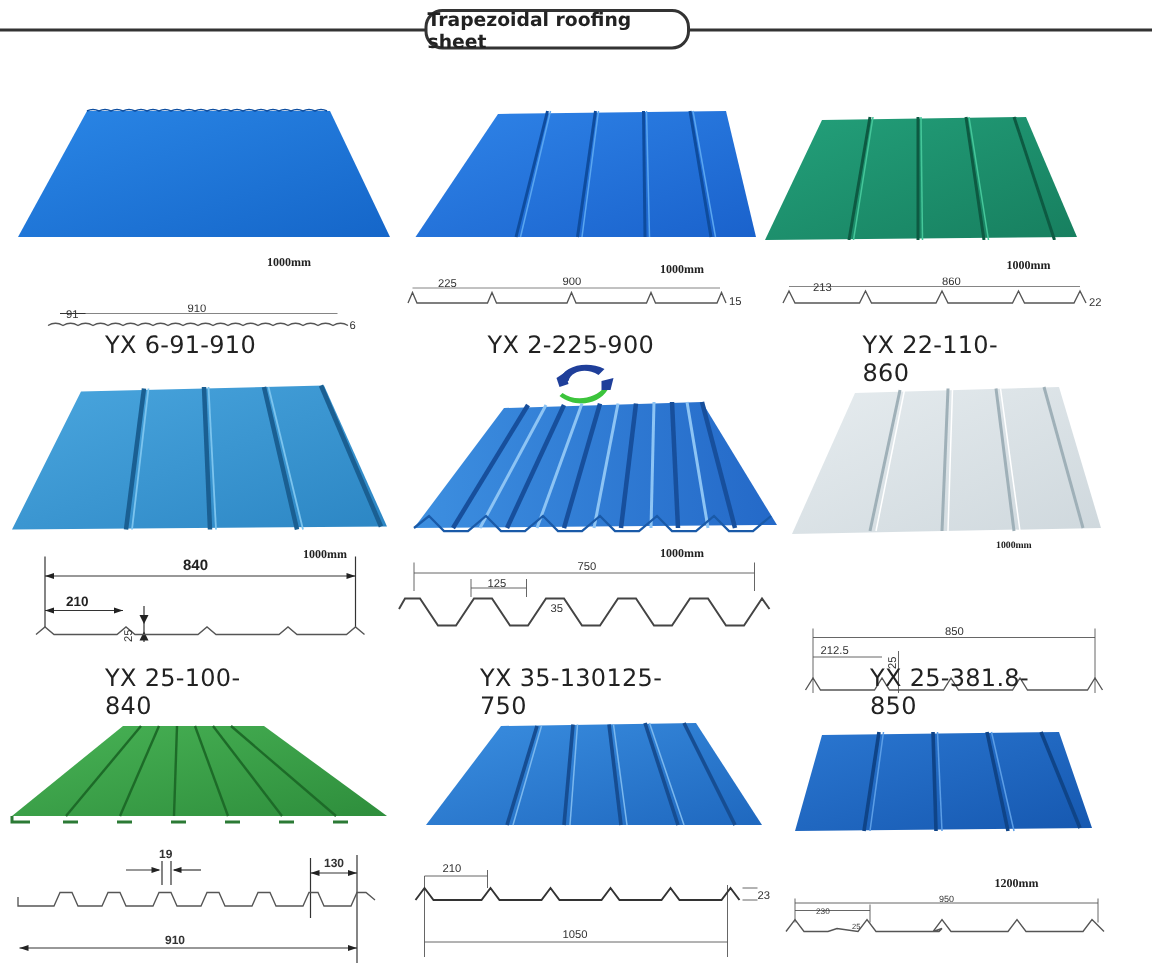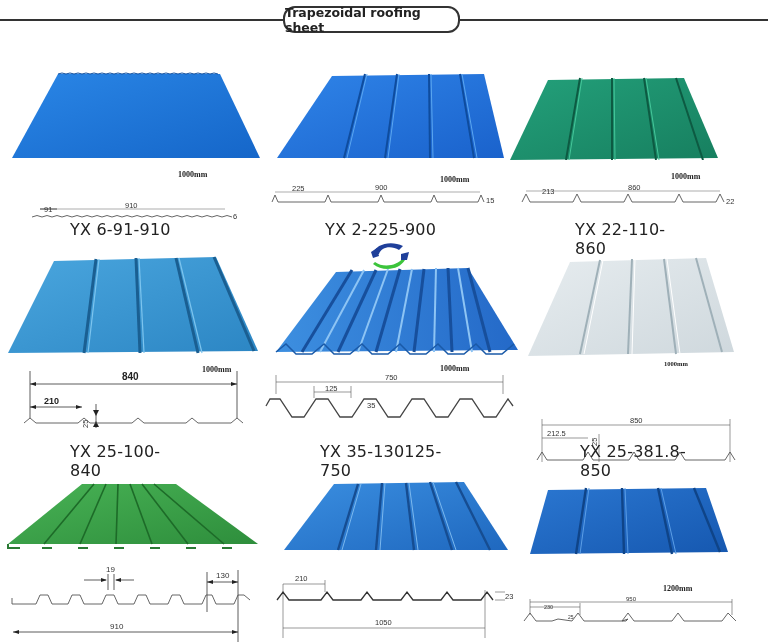--- a/index.html
+++ b/index.html
@@ -282,21 +282,21 @@
         <path d="M88,6 L38,66"></path>
           <path d="M100,6 L74,66"></path>
           <path d="M112,6 L110,66"></path>
         <path d="M124,6 L146,66"></path>
           <path d="M136,6 L182,66"></path>
           <path d="M148,6 L218,66"></path>
       </g>
       <path d="M2,66 L2,70 L14,70 M36,70 L46,70 M72,70 L82,70 M108,70 L118,70 M144,70 L154,70 M180,70 L190,70 M216,70 L226,70" stroke="#2b7a35" stroke-width="2" fill="none"></path>
     </svg>
   </div>
-  <div class="profile" style="left:10px;top:562px;">
+  <div class="profile" style="left:10px;top:562px;font-weight:bold;">
     <svg width="250" height="80" viewBox="0 0 250 80">
       <line x1="98" y1="12" x2="98" y2="28" stroke="#333" stroke-width="0.8"></line>
       <line x1="104" y1="12" x2="104" y2="28" stroke="#333" stroke-width="0.8"></line>
       <line x1="74" y1="18" x2="96" y2="18" stroke="#333" stroke-width="0.8"></line>
       <polygon points="97,18 91,16 91,20" fill="#222"></polygon>
       <line x1="106" y1="18" x2="124" y2="18" stroke="#333" stroke-width="0.8"></line>
       <polygon points="105,18 111,16 111,20" fill="#222"></polygon>
       <line x1="197" y1="10" x2="197" y2="50" stroke="#333" stroke-width="0.8"></line>
       <line x1="228" y1="8" x2="228" y2="80" stroke="#333" stroke-width="0.8"></line>
       <line x1="197" y1="20" x2="228" y2="20" stroke="#333" stroke-width="0.8"></line>

